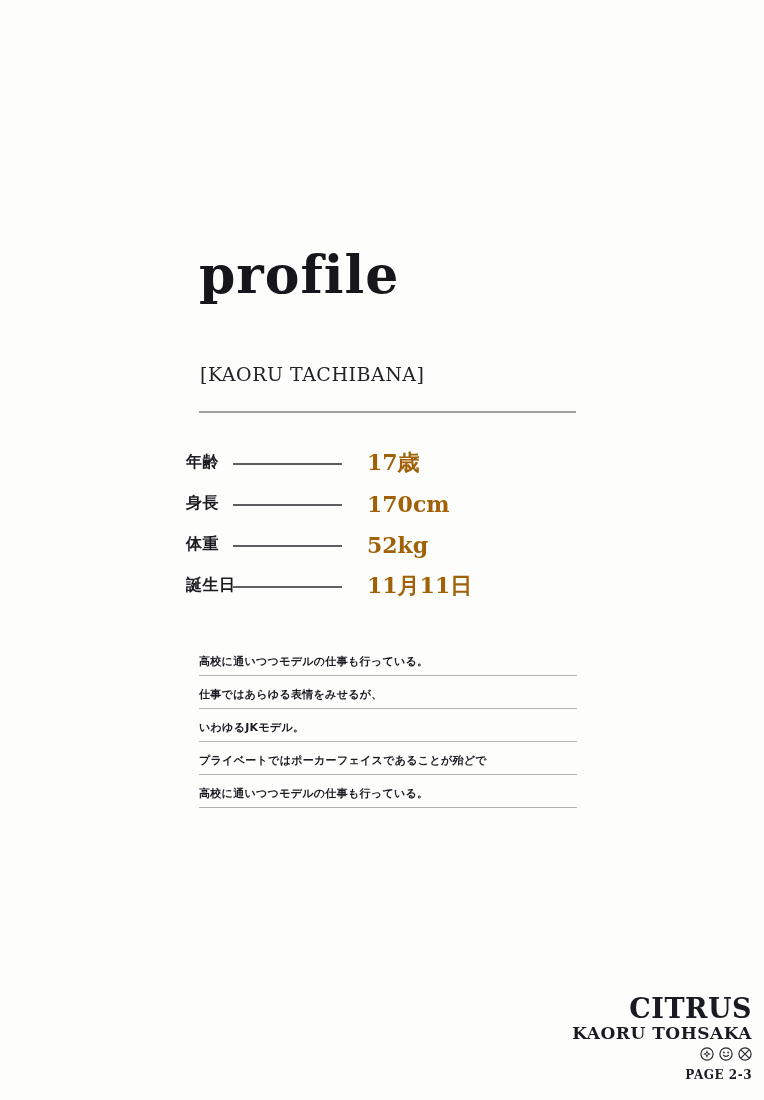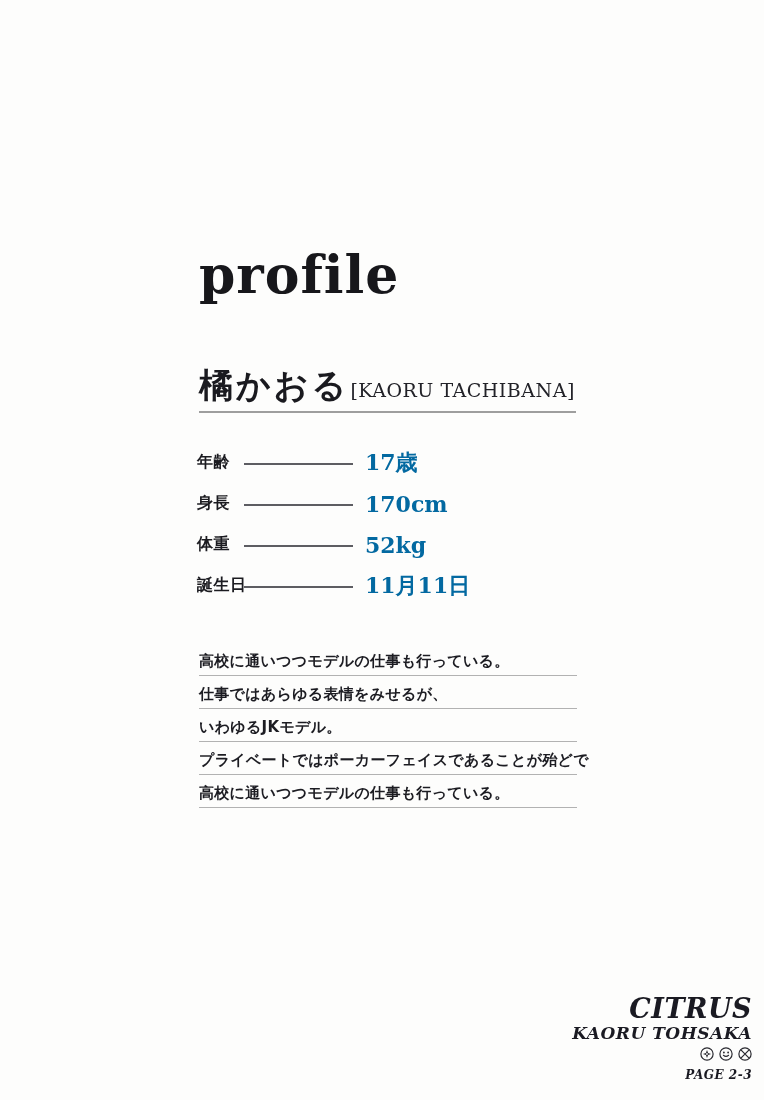--- a/index.html
+++ b/index.html
@@ -56,21 +56,21 @@
     left: 199px;
     top: 411px;
     width: 377px;
     height: 2px;
     background: #9e9e9e;
   }
 
   
   .stats {
     position: absolute;
-    left: 197px;
+    left: 186px;
     top: 442px;
     width: 377px;
   }
   .stat-row {
     height: 41px;
     display: flex;
     align-items: center;
   }
   .stat-label {
     width: 47px;
@@ -83,79 +83,77 @@
     color: #1b1b20;
   }
   .stat-dash {
     flex: none;
     width: 109px;
     height: 2px;
     background: #5d5d62;
     margin-top: 2px;
   }
   .stat-value {
-    margin-left: 12px;
+    margin-left: 25px;
     font-family: "DejaVu Serif", serif;
     font-weight: 700;
     font-size: 22px;
     white-space: nowrap;
-    color: #0369a1;
+    color: #a16207;
   }
 
   
   .description {
     position: absolute;
     left: 199px;
     top: 643px;
     width: 378px;
   }
   .desc-row {
     box-sizing: border-box;
     height: 33px;
     display: flex;
     align-items: center;
     padding-top: 4px;
     border-bottom: 1px solid #b2b2b2;
     font-family: "DejaVu Sans", sans-serif;
     font-weight: 600;
-    font-size: 15px;
+    font-size: 11px;
     letter-spacing: 0.3px;
     white-space: nowrap;
     color: #1c1c22;
     text-align: right;
   }
 
   
   .footer {
     position: absolute;
     right: 12px;
     top: 994px;
     display: flex;
     flex-direction: column;
     align-items: flex-end;
     font-family: "DejaVu Serif", serif;
-    font-style: italic;
     font-weight: 700;
     color: #1a1a22;
   }
   .footer-title   { font-size: 27px; line-height: 29px; letter-spacing: 0.5px; }
   .footer-author  { font-size: 17px; line-height: 21px; letter-spacing: 0.5px; }
   .footer-icons   { height: 14px; margin: 3px 0 4px 0; display: flex; gap: 5px; align-items: center; }
   .footer-icons svg { display: block; }
   .footer-page    { font-size: 12px; line-height: 20px; letter-spacing: 0.5px; }
 </style>
 </head>
 <body>
 
 <div class="page">
 
   <div class="profile-title">profile</div>
 
   <div class="name-row">
-    <span class="name-ja">橘かおる</span>
     <span class="name-romaji">[KAORU TACHIBANA]</span>
   </div>
   <div class="name-rule"></div>
 
   <div class="stats">
     <div class="stat-row">
       <span class="stat-label">年齢</span>
       <span class="stat-dash"></span>
       <span class="stat-value">17歳</span>
     </div>

